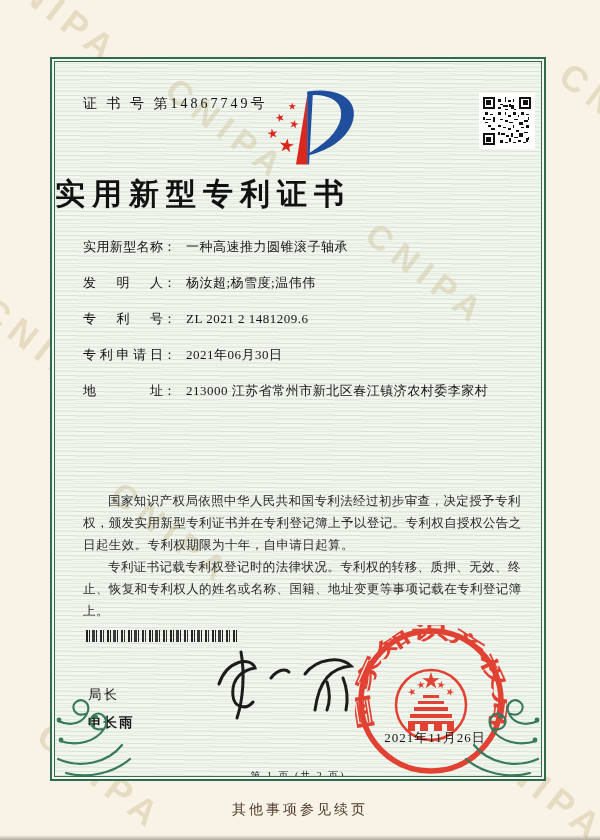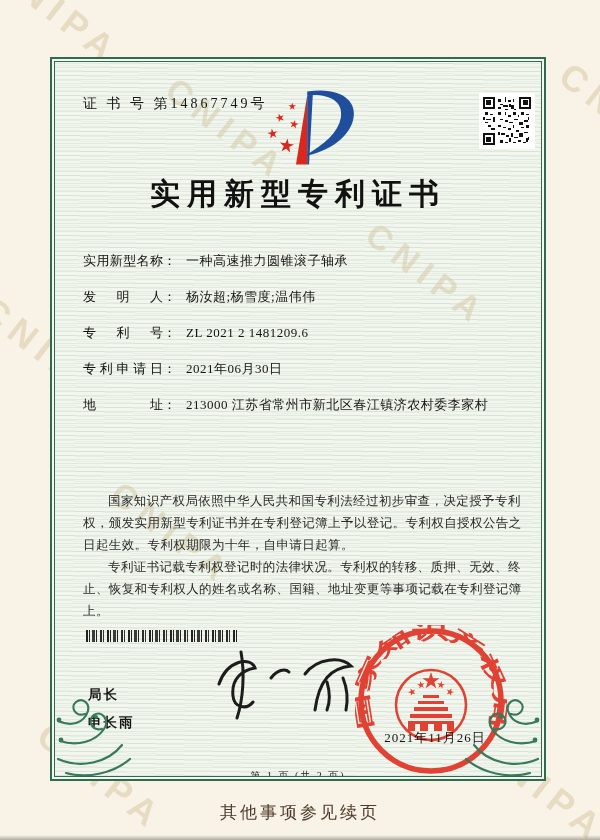--- a/index.html
+++ b/index.html
@@ -31,55 +31,55 @@
       repeating-linear-gradient(0deg, rgba(151,186,160,.20) 0 1px, transparent 1px 4px),
       repeating-linear-gradient(2deg, rgba(151,186,160,.14) 0 1px, transparent 1px 5px);
   }
   .wm-in { color:rgba(210,196,158,.48); font-size:34px; }
   .content { position:absolute; inset:0; z-index:2; }
   
   .cert-no { position:absolute; left:28px; top:33px; font-size:14px; letter-spacing:3px; }
   .logo { position:absolute; left:196px; top:24px; width:118px; height:86px; }
   .qr-box { position:absolute; left:424px; top:31px; width:56px; height:56px; background:#fff; padding:4px; }
   .qr-box svg { width:48px; height:48px; display:block; }
-  .title { position:absolute; left:0; top:112px; width:100%; text-align:center;
+  .title { position:absolute; left:0; top:112px; width:100%; text-align:left;
     font-size:30px; font-weight:700; letter-spacing:7px; color:#111; }
   
-  .fields { position:absolute; left:28px; top:190px; width:445px; font-size:13px; }
+  .fields { position:absolute; left:28px; top:176px; width:445px; font-size:13px; }
   .frow { height:36px; white-space:nowrap; }
   .flabel { display:inline-block; width:80px; text-align:justify; text-align-last:justify; color:#101010; }
   .fcolon { margin-right:10px; }
   .fvalue { letter-spacing:.5px; }
   .fpair2 { margin-left:42px; }
   
   .paras { position:absolute; left:28px; top:428px; width:442px;
     font-size:12.5px; line-height:22px; color:#2a2a2a; }
   .paras p { text-indent:2em; letter-spacing:.4px; }
   
   .barcode { position:absolute; left:31px; top:568px; width:153px; height:12px;
     background-image:repeating-linear-gradient(90deg,
       #222 0 2px, transparent 2px 3px, #222 3px 4px, transparent 4px 6px,
       #3a3a3a 6px 9px, transparent 9px 10px, #222 10px 11px, transparent 11px 14px,
       #2b2b2b 14px 16px, transparent 16px 17px, #333 17px 18px, transparent 18px 21px); }
-  .director-title { position:absolute; left:33px; top:624px; font-size:13.5px; font-weight:700;
+  .director-title { position:absolute; left:33px; top:624px; font-size:13.5px; font-weight:400;
     letter-spacing:2px; font-family:"Liberation Sans","DejaVu Sans",sans-serif; }
   .director-name { position:absolute; left:33px; top:652px; font-size:13.5px; font-weight:600;
     letter-spacing:2px; font-family:"Liberation Sans","DejaVu Sans",sans-serif; }
   .signature { position:absolute; left:148px; top:582px; width:165px; height:85px; }
   .seal { position:absolute; left:300px; top:563px; width:152px; height:152px; opacity:.93; }
   .seal-date { position:absolute; left:306px; top:667px; width:148px; text-align:center;
     font-size:13px; letter-spacing:1px; color:#161616; z-index:3; }
   .page-indicator { position:absolute; left:0; top:707px; width:100%; text-align:center;
     font-size:10px; letter-spacing:2px; color:#222; }
   .flourish { position:absolute; bottom:-3px; width:86px; height:86px; z-index:4; }
   .flourish.left { left:-3px; }
   .flourish.right { right:-3px; transform:scaleX(-1); }
   
   .continuation { position:absolute; left:0; top:801px; width:100%; text-align:center;
-    font-size:17px; letter-spacing:3px; color:#4e3a2b; z-index:1; }
+    font-size:14px; letter-spacing:3px; color:#4e3a2b; z-index:1; }
   .page-edge-shadow { position:absolute; left:0; bottom:0; width:100%; height:5px;
     background:linear-gradient(180deg, rgba(0,0,0,0) , rgba(90,85,75,.45)); z-index:5; }
 </style>
 </head>
 <body>
 
 <div class="wm" style="left:-18px; top:-10px;">CNIPA</div>
 <div class="wm" style="left:548px; top:96px;">CNIPA</div>
 <div class="wm" style="left:-30px; top:330px;">CNIPA</div>
 <div class="wm" style="left:26px;  top:756px;">CNIPA</div>

